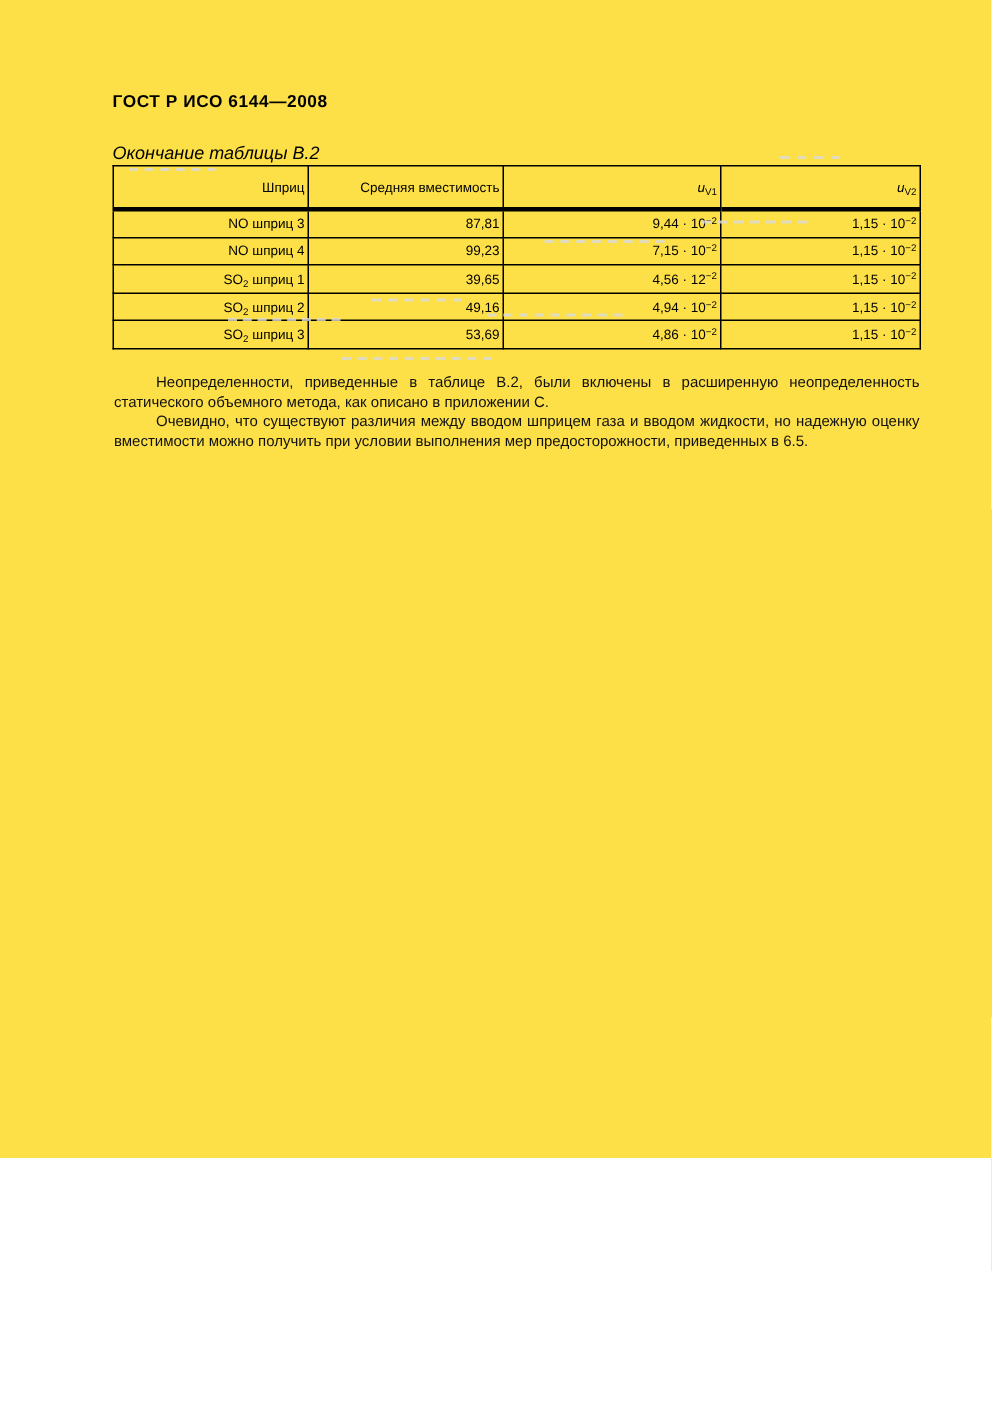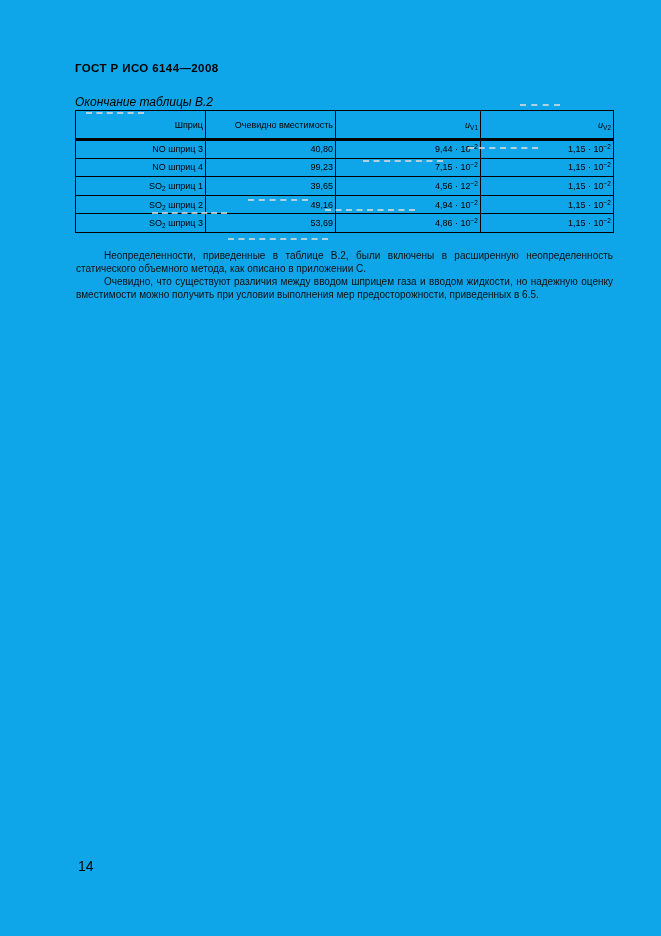--- a/index.html
+++ b/index.html
@@ -1,21 +1,21 @@
 <!DOCTYPE html>
 <html><head>
 <meta charset="utf-8">
 <style>
   * { margin: 0; padding: 0; box-sizing: border-box; }
   html, body { background: #ffffff; }
   .page {
     position: relative;
     width: 661px;
-    height: 936px;
-    background: #0ea5e9;
+    height: 772px;
+    background: #fde047;
     font-family: "Liberation Sans", sans-serif;
     color: #000000;
     overflow: hidden;
   }
   .doc-header {
     position: absolute;
     top: 62px;
     left: 75px;
     font-size: 11.5px;
     font-weight: bold;
@@ -102,29 +102,29 @@
   <table class="data-table">
     <colgroup>
       <col class="c1">
         <col class="c2">
         <col class="c3">
         <col class="c4">
     </colgroup>
     <thead>
       <tr>
         <th>Шприц</th>
-        <th>Очевидно вместимость</th>
+        <th>Средняя вместимость</th>
         <th><span class="u-sym">u</span><sub class="small">V1</sub></th>
         <th><span class="u-sym">u</span><sub class="small">V2</sub></th>
       </tr>
     </thead>
     <tbody>
       <tr>
         <td><span>NO</span><sub class="gas"></sub><span> шприц 3</span></td>
-        <td>40,80</td>
+        <td>87,81</td>
         <td><span>9,44 · 10</span><sup class="small">−2</sup></td>
         <td><span>1,15 · 10</span><sup class="small">−2</sup></td>
       </tr>
       <tr>
         <td><span>NO</span><sub class="gas"></sub><span> шприц 4</span></td>
         <td>99,23</td>
         <td><span>7,15 · 10</span><sup class="small">−2</sup></td>
         <td><span>1,15 · 10</span><sup class="small">−2</sup></td>
       </tr>
       <tr>

